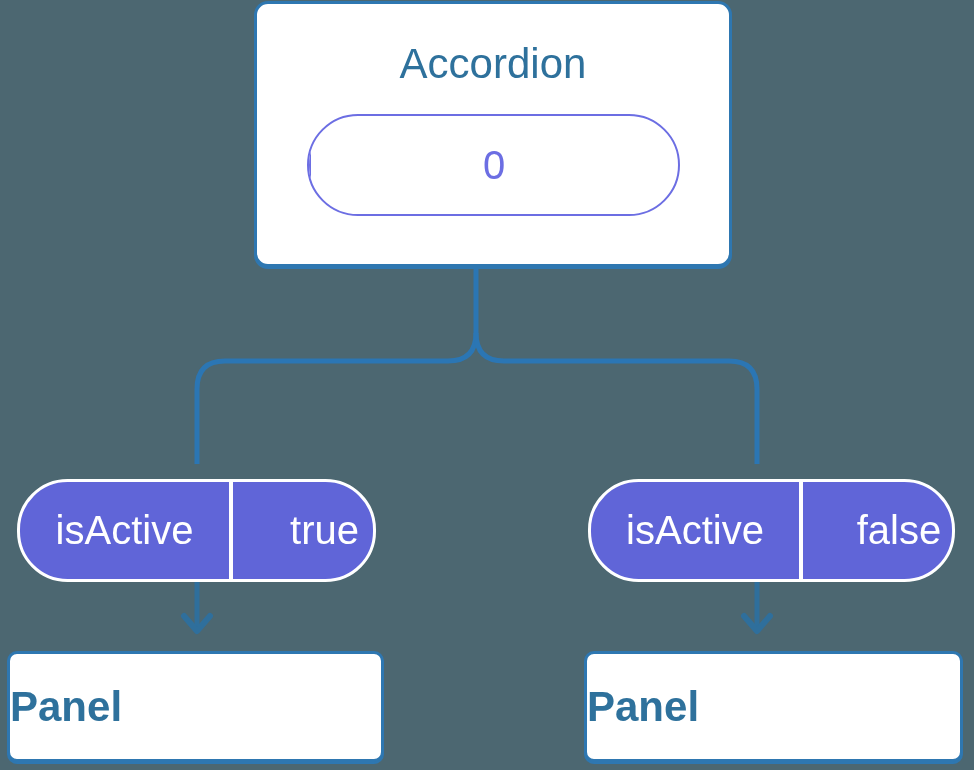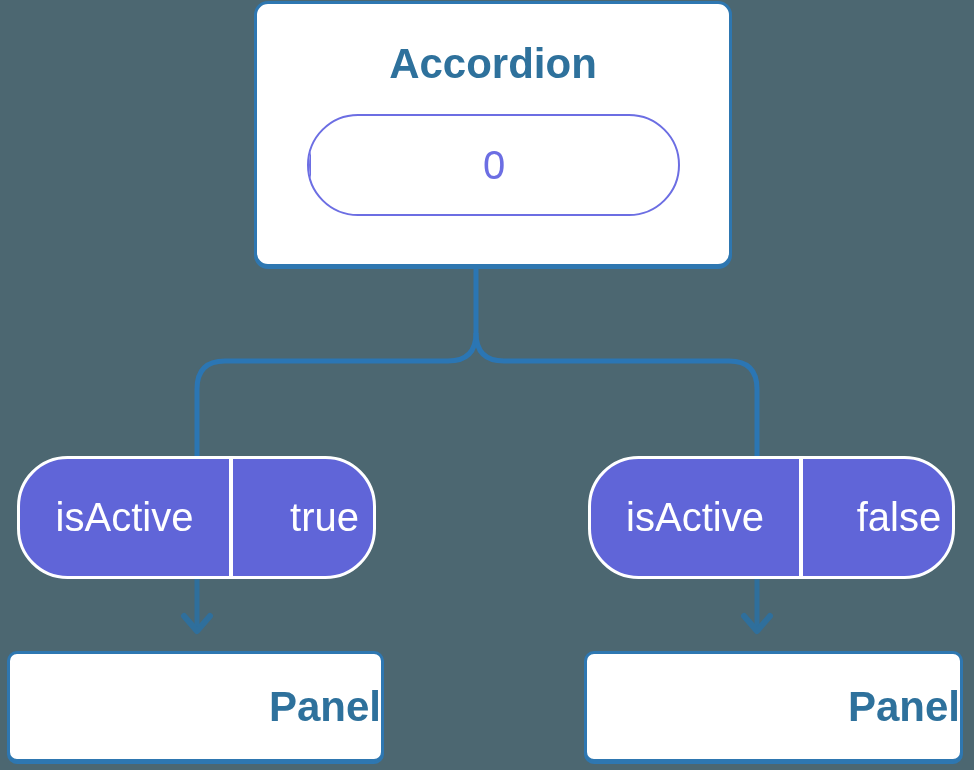--- a/index.html
+++ b/index.html
@@ -57,21 +57,21 @@
     left: 254px; top: 1px;
     width: 478px; height: 266px;
     border-radius: 14px;
     display: flex;
     flex-direction: column;
     align-items: center;
     padding-top: 36px;
   }
   .root-title {
     font-size: 42px;
-    font-weight: bold;
+    font-weight: normal;
     line-height: 48px;
     color: var(--c-heading_text);
     margin-bottom: 26px;
   }
   .state-pill {
     width: 373px;
     height: 102px;
     border: 2px solid var(--c-purple_outline);
     border-radius: 51px;
     background: var(--c-card_bg);
@@ -92,22 +92,22 @@
     background: var(--c-purple_outline);
   }
   .state-pill .seg-value {
     flex: 1;
     display: flex;
     align-items: center;
     justify-content: center;
   }
   .prop-pill {
     position: absolute;
-    top: 456px;
-    height: 123px;
+    top: 479px;
+    height: 103px;
     background: var(--c-purple_fill);
     border: 3px solid #FFFFFF;
     border-radius: 50.5px;
     display: flex;
     align-items: stretch;
     overflow: hidden;
     color: var(--c-pill_text);
     font-size: 40px;
     z-index: 1;
   }
@@ -130,21 +130,21 @@
   .pill-left { left: 17px; width: 359px; }
   .pill-left .seg-label { width: 209px; }
   .pill-right { left: 588px; width: 367px; }
   .pill-right .seg-label { width: 208px; }
   .panel-card {
     top: 651px;
     height: 111px;
     border-radius: 10px;
     display: flex;
     align-items: center;
-    justify-content: flex-end;
+    justify-content: flex-start;
   }
   .panel-left { left: 7px; width: 377px; }
   .panel-right { left: 584px; width: 379px; }
   .panel-title {
     font-size: 42px;
     font-weight: bold;
     color: var(--c-heading_text);
   }
 </style>
 </head>

